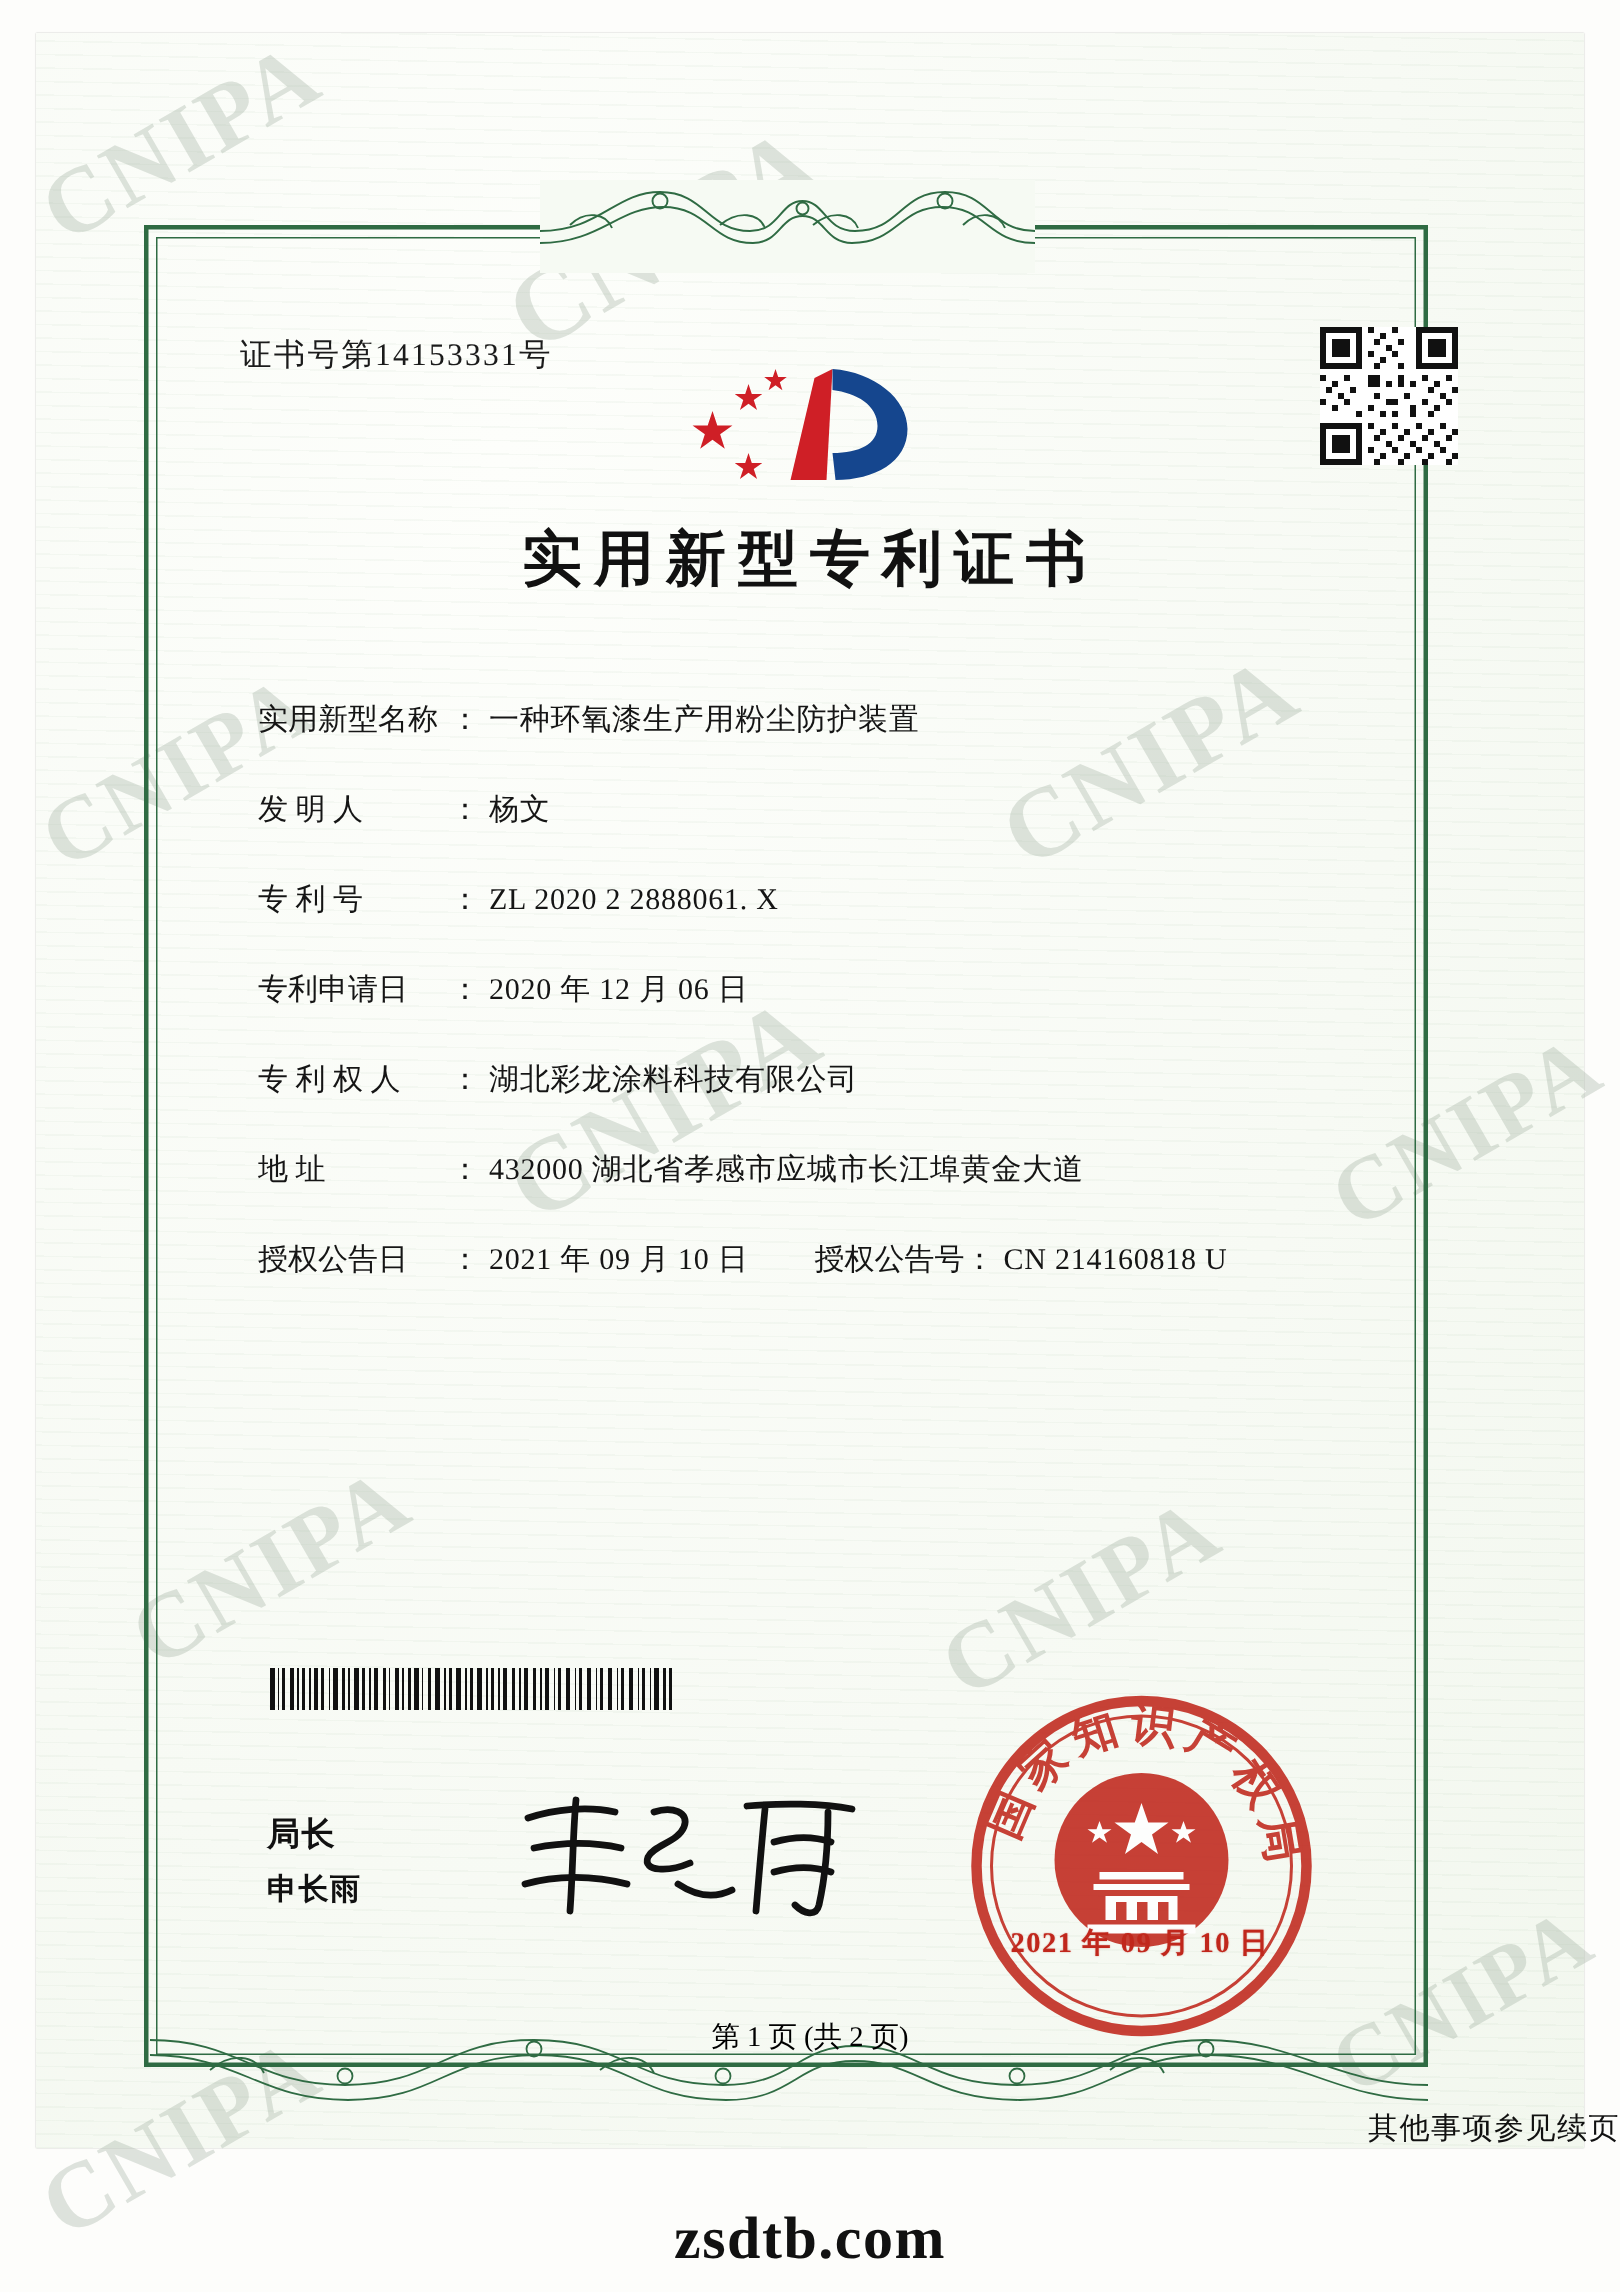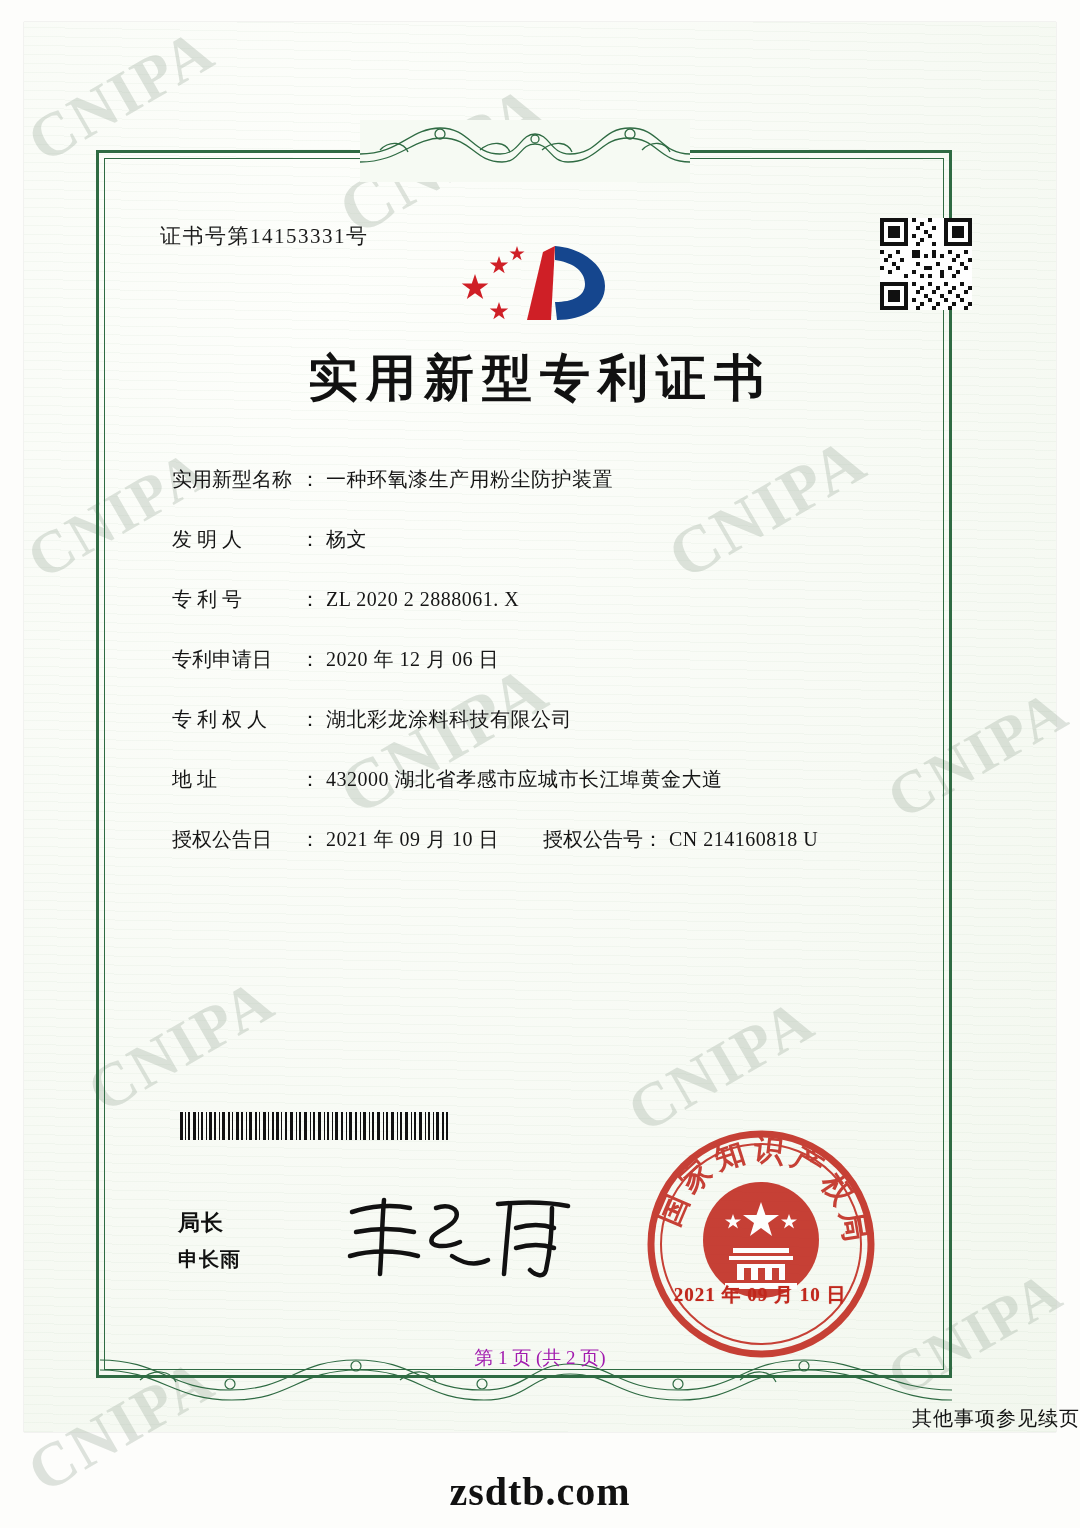--- a/index.html
+++ b/index.html
@@ -118,21 +118,21 @@
     width: 180px;
     height: 100px;
   }
 
   .title {
     position: absolute;
     left: 0;
     right: 0;
     top: 345px;
     text-align: center;
-    font-size: 50px;
+    font-size: 40px;
     font-weight: bold;
     letter-spacing: 8px;
     color: #111;
     font-family: "DejaVu Serif", "Liberation Serif", serif;
   }
 
   
   .fields {
     position: absolute;
     left: 172px;
@@ -234,21 +234,21 @@
   }
 
   
   .page-no {
     position: absolute;
     left: 0;
     right: 0;
     top: 1345px;
     text-align: center;
     font-size: 19px;
-    color: #a21caf;
+    color: #000000;
   }
   .footnote {
     position: absolute;
     left: 0;
     right: 0;
     top: 1405px;
     text-align: right;
     font-size: 20px;
     color: #111;
     letter-spacing: 1px;

